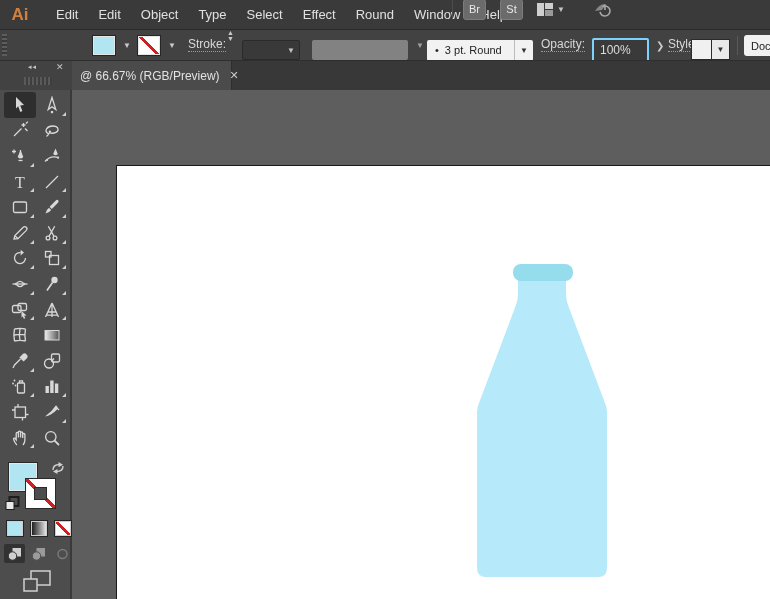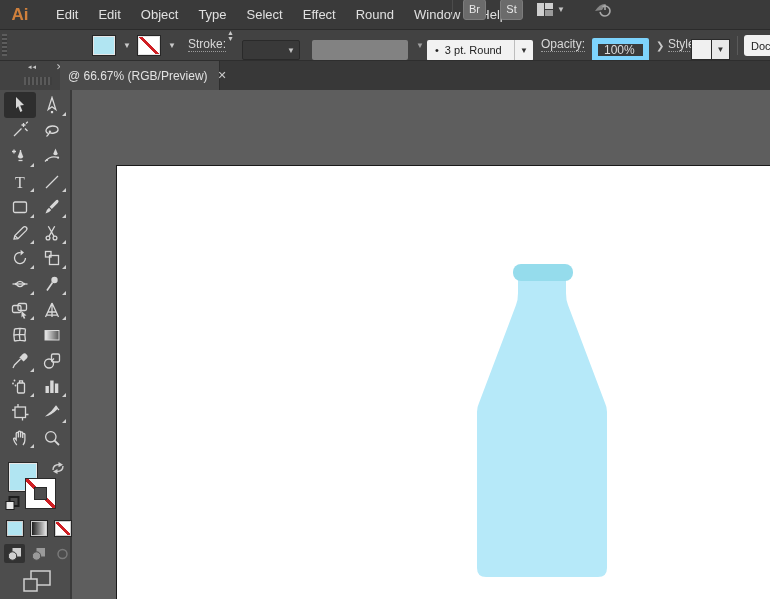--- a/index.html
+++ b/index.html
@@ -39,38 +39,38 @@
   .chev-btn { color:#c9c9c9; font-size:8px; padding:0 5px; }
   .stepper { display:flex; flex-direction:column; line-height:6px; color:#c9c9c9; font-size:7px; }
   .dd-dark { width:58px; height:20px; background:#393939; border:1px solid #2a2a2a; border-radius:2px;
              display:flex; align-items:center; justify-content:flex-end; padding-right:4px; }
   .profile-box { width:96px; height:20px; background:#828282; border-radius:2px; }
   .brush-field { width:87px; height:21px; background:#f2f2f2; border-radius:2px 0 0 2px;
                  display:flex; align-items:center; font-size:11px; color:#222; }
   .brush-chev { width:19px; height:21px; background:#f2f2f2; border-left:1px solid #bdbdbd;
                 border-radius:0 2px 2px 0; display:flex; align-items:center; justify-content:center;
                 color:#333; font-size:8px; }
-  .opacity-field { width:57px; height:24px; background:#3a3a3a; border:6px solid #7dd3fc; border-radius:2px;
+  .opacity-field { width:57px; height:24px; background:#3a3a3a; border:2px solid #7dd3fc; border-radius:2px;
                    display:flex; align-items:center; padding-left:6px; font-size:12px; color:#dcdcdc; }
   .style-swatch { width:21px; height:21px; background:#f0f0f0; border:1px solid #2a2a2a; }
   .style-chev { width:18px; height:21px; background:#e9e9e9; border:1px solid #2a2a2a; border-left:none;
                 display:flex; align-items:center; justify-content:center; color:#333; font-size:8px; }
   .cb-sep { position:absolute; left:737px; top:6px; width:1px; height:19px; background:#5a5a5a; }
   .docu-btn { position:absolute; left:744px; top:5px; width:46px; height:21px; background:#f2f2f2;
               border-radius:3px; font-size:11px; color:#222; display:flex; align-items:center;
               padding-left:7px; }
 
   
   .tabrow { position:absolute; left:0; top:61px; width:770px; height:29px; background:#383838; }
   .dock-header { position:absolute; left:0; top:0; width:72px; height:29px; background:#424242; }
   .dock-collapse { position:absolute; left:28px; top:2px; font-size:7px; color:#c5c5c5; letter-spacing:1px; }
   .dock-close { position:absolute; left:56px; top:1px; font-size:9px; color:#c5c5c5; }
   .dock-grip { position:absolute; left:24px; top:16px; width:28px; height:8px;
                background:repeating-linear-gradient(90deg,#5a5a5a 0 2px,#3e3e3e 2px 4px); }
-  .doc-tab { position:absolute; left:60px; top:0; width:160px; height:29px; background:#4b4b4b;
+  .doc-tab { position:absolute; left:72px; top:0; width:160px; height:29px; background:#4b4b4b;
              display:flex; align-items:center; padding:0 8px; border-right:1px solid #2e2e2e; }
   .doc-tab-label { font-size:12px; color:#e2e2e2; white-space:nowrap; }
   .tab-close { margin-left:10px; color:#c9c9c9; font-size:11px; }
 
   
   .canvas { position:absolute; left:0; top:90px; width:770px; height:509px; background:#5e5e5e; }
   .artboard { position:absolute; left:116px; top:75px; width:655px; height:435px; background:#ffffff;
               border-top:1px solid #1a1a1a; border-left:1px solid #1a1a1a; }
   .bottle-svg { position:absolute; left:456px; top:170px; }
 

